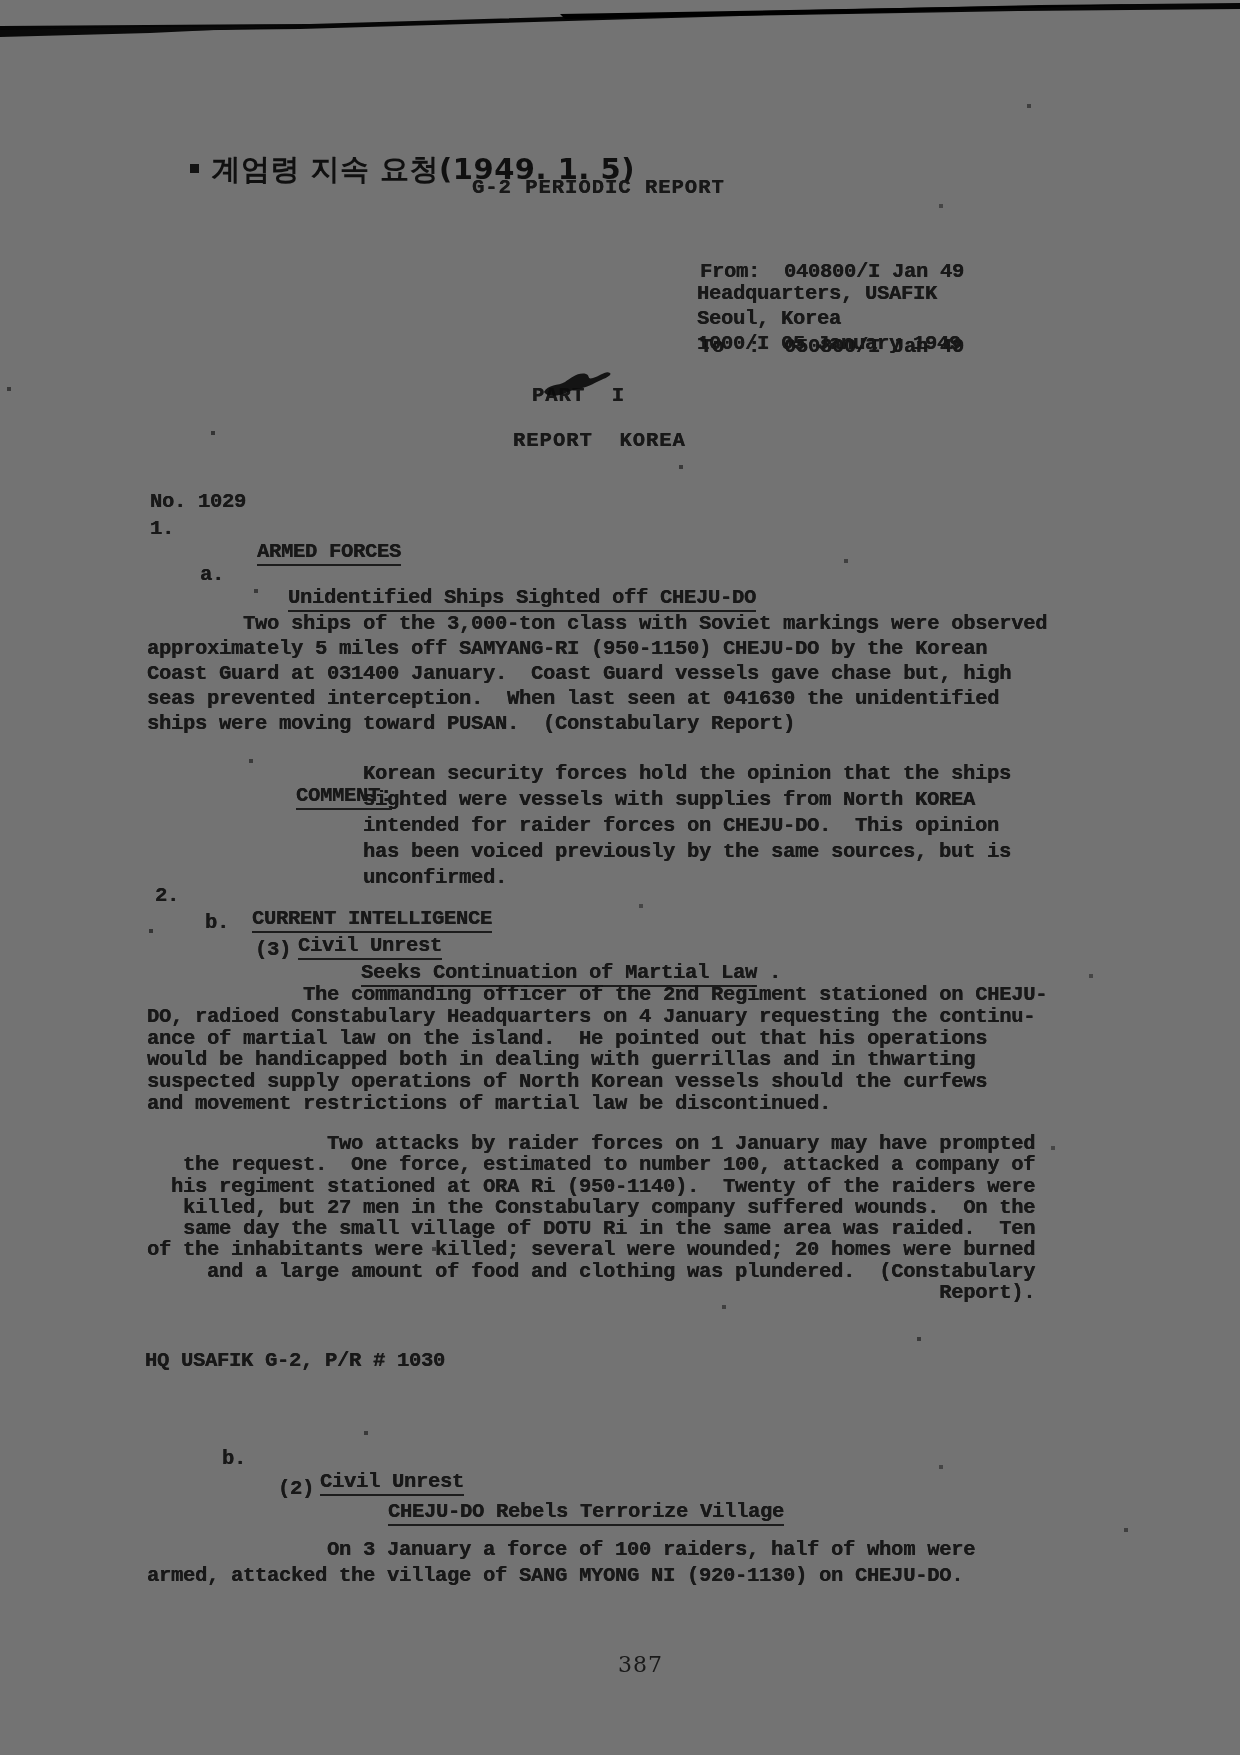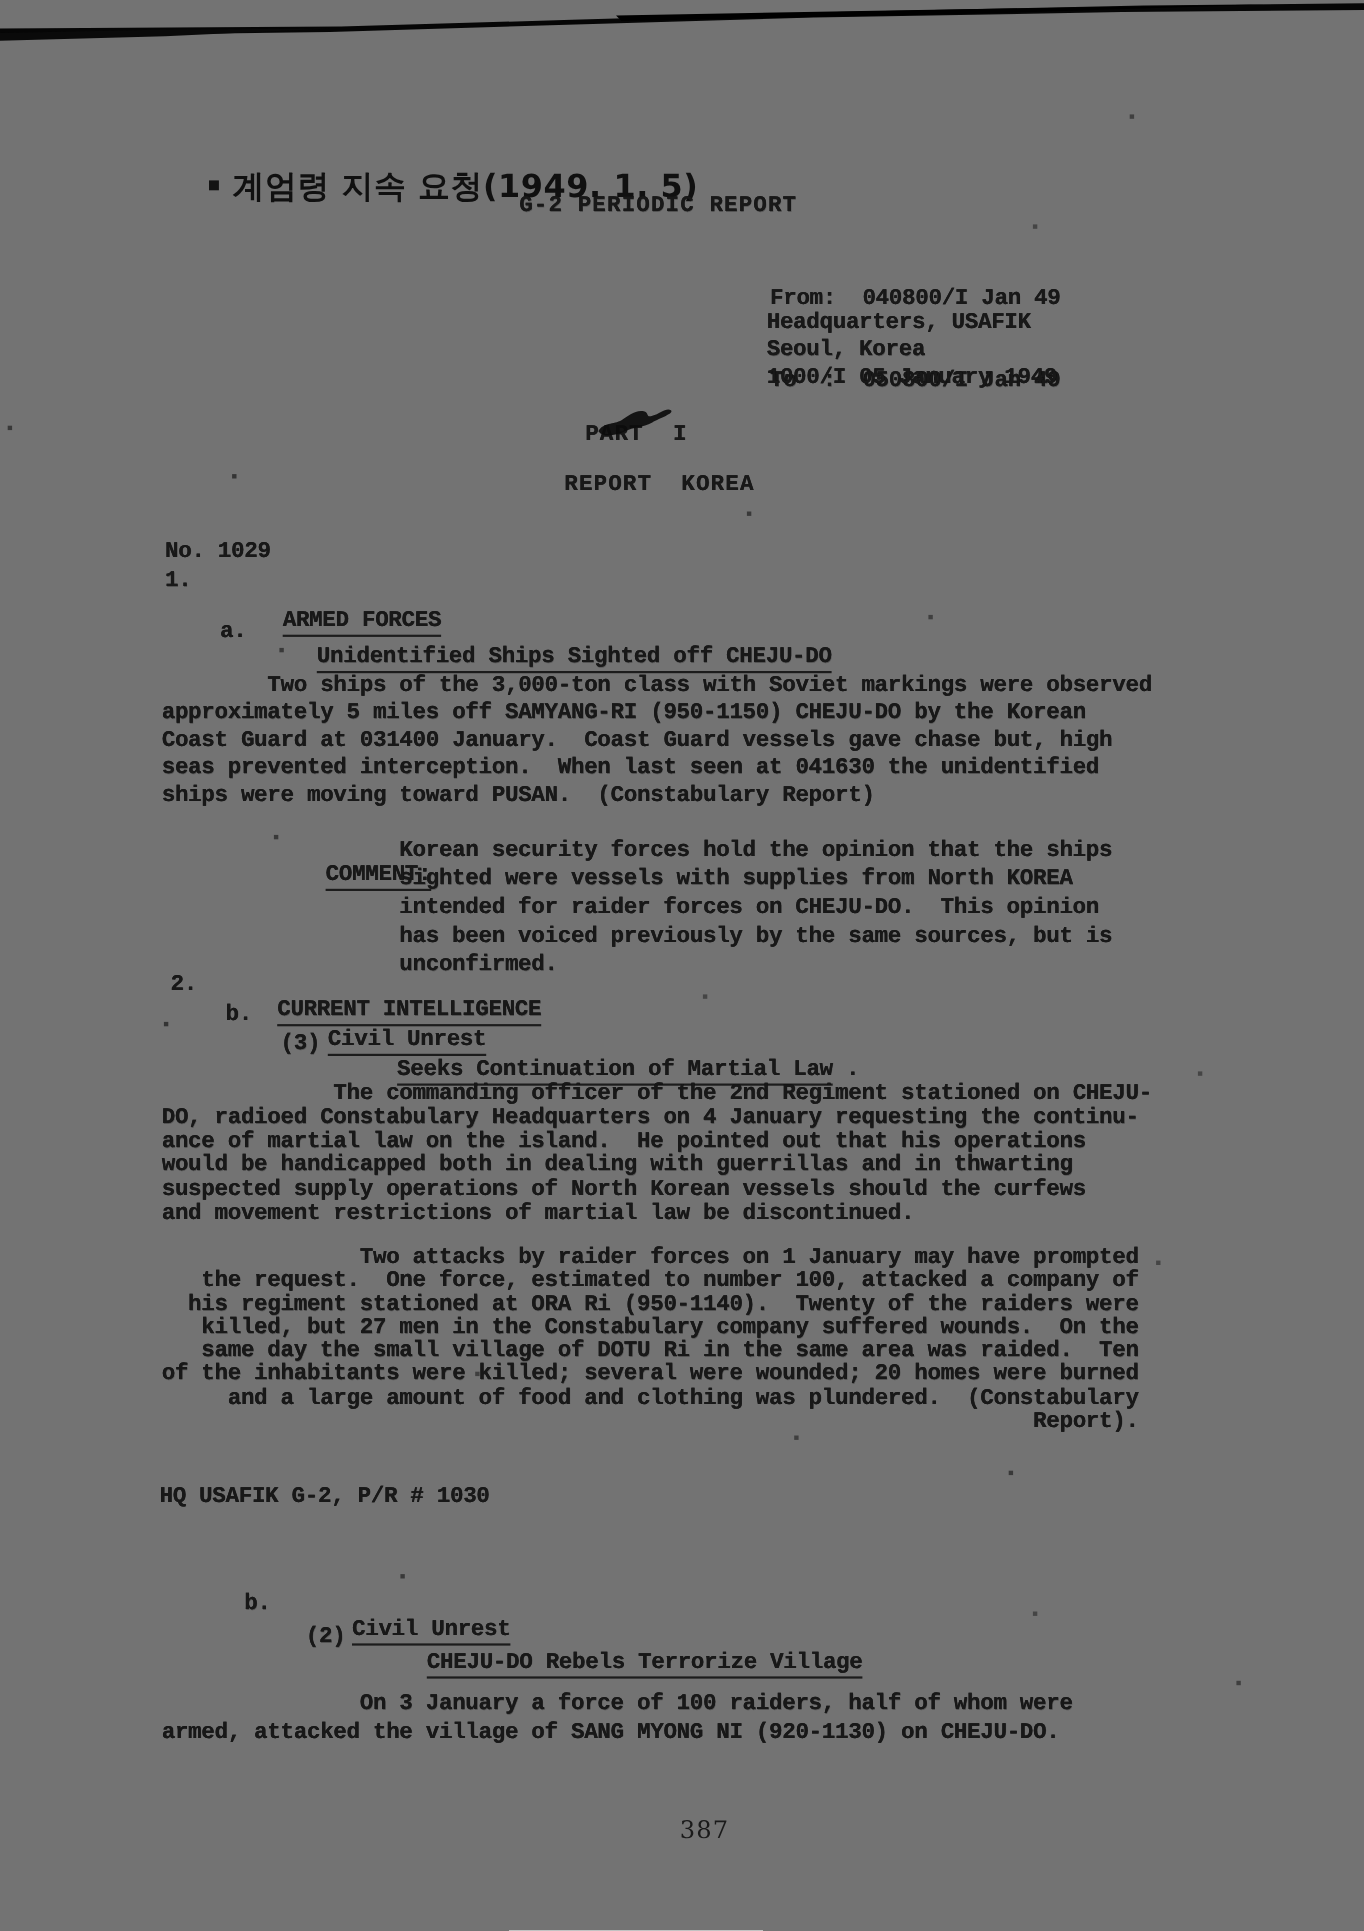--- a/index.html
+++ b/index.html
@@ -96,21 +96,21 @@
 
   <svg class="abs" style="left:538px;top:368px;" width="80" height="34" viewBox="0 0 80 34">
     <path d="M6,24 C10,16 20,18 27,14 C33,10 40,4 48,6 C52,7 49,12 55,10 C62,8 68,2 72,5 C75,8 62,12 55,16 C46,21 38,20 30,24 C22,28 10,30 6,24 Z" fill="#0c0c0c" opacity="0.92"></path>
   </svg>
 
   <div class="abs mono" style="left:513px;top:429px;letter-spacing:1px;">REPORT  KOREA</div>
 
   <div class="abs mono" style="left:150px;top:490px;">No. 1029</div>
 
   <div class="abs mono" style="left:150px;top:517px;">1.</div>
-  <div class="abs mono" style="left:209px;top:530px;">
+  <div class="abs mono" style="left:209px;top:517px;">
     <span class="ul">ARMED FORCES</span>
   </div>
 
   <div class="abs mono" style="left:200px;top:563px;">a.</div>
   <div class="abs mono" style="left:240px;top:563px;">
     <span class="ul">Unidentified Ships Sighted off CHEJU-DO</span>
   </div>
 
   <div class="abs mono para" style="left:147px;top:611px;">        Two ships of the 3,000-ton class with Soviet markings were observed
 approximately 5 miles off SAMYANG-RI (950-1150) CHEJU-DO by the Korean

